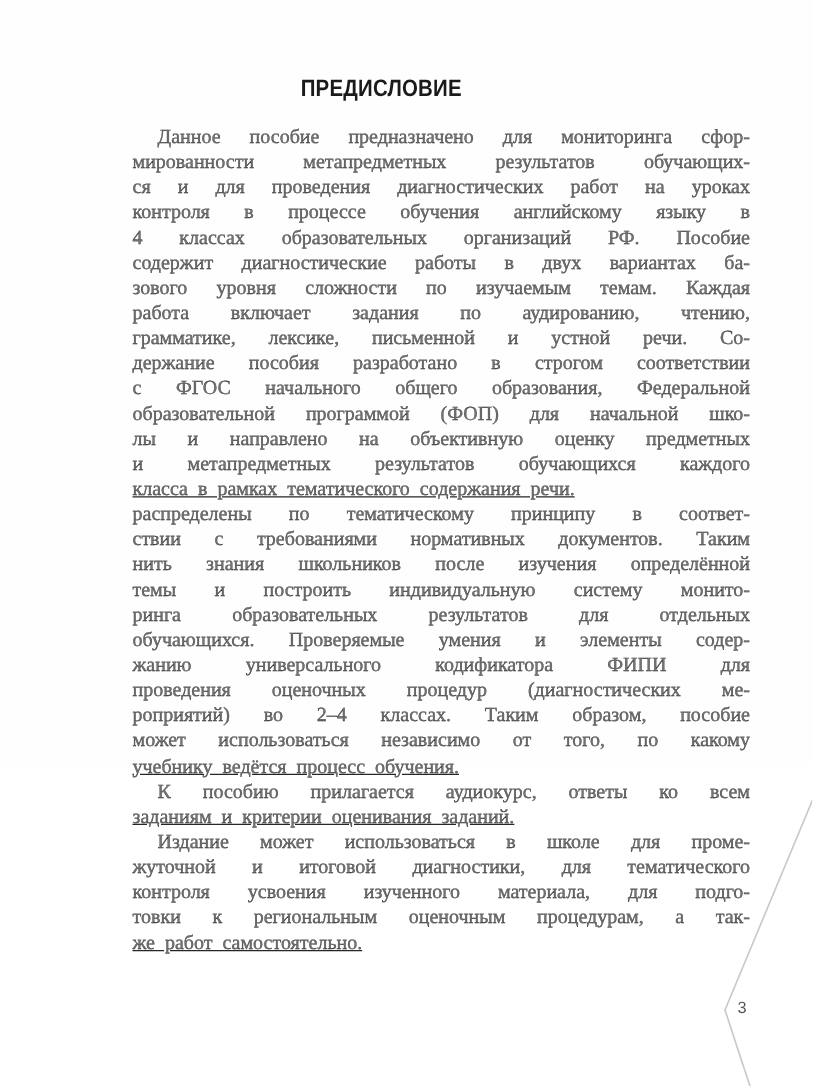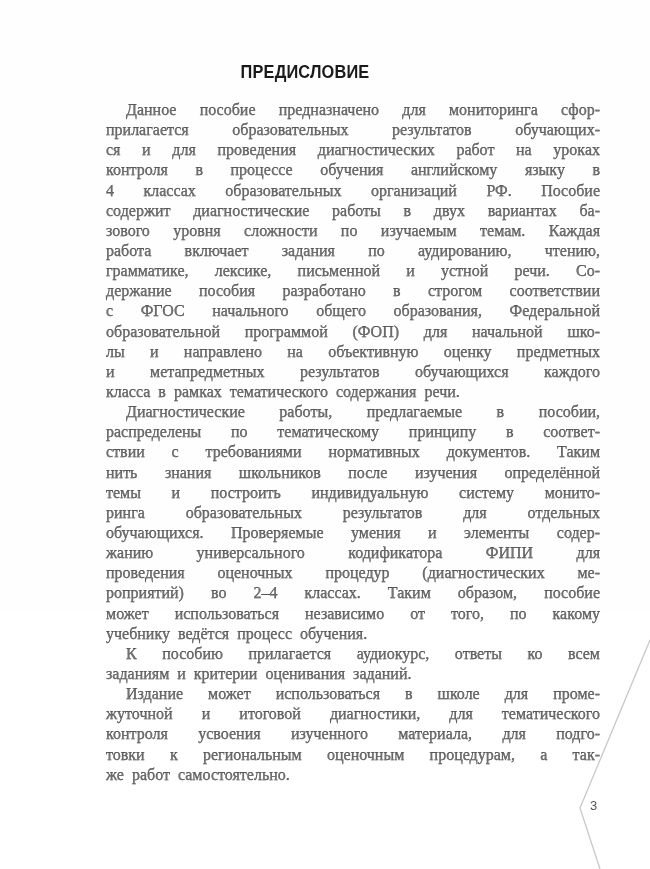--- a/index.html
+++ b/index.html
@@ -54,20 +54,21 @@
       word-spacing: 0;
       overflow: visible;
     }
     .line.indent {
       margin-left: 20px;
     }
     .line.last-spaced {
       text-align: right;
       text-align-last: left;
       word-spacing: 4px;
+      text-decoration: underline;
     }
     .deco {
       position: absolute;
       left: 0; top: 0;
       width: 650px; height: 869px;
       pointer-events: none;
     }
     .page-number {
       position: absolute;
       left: 590px;
@@ -81,38 +82,37 @@
 <body>
 
 <div class="page">
 
   <div class="title">ПРЕДИСЛОВИЕ</div>
 
   <div class="body-text">
 
     <div>
       <span class="line indent">Данное пособие предназначено для мониторинга сфор-</span>
-      <span class="line">прилагается образовательных результатов обучающих-</span>
+      <span class="line">мированности метапредметных результатов обучающих-</span>
       <span class="line">ся и для проведения диагностических работ на уроках</span>
       <span class="line">контроля в процессе обучения английскому языку в</span>
       <span class="line">4 классах образовательных организаций РФ. Пособие</span>
       <span class="line">содержит диагностические работы в двух вариантах ба-</span>
       <span class="line">зового уровня сложности по изучаемым темам. Каждая</span>
       <span class="line">работа включает задания по аудированию, чтению,</span>
       <span class="line">грамматике, лексике, письменной и устной речи. Со-</span>
       <span class="line">держание пособия разработано в строгом соответствии</span>
       <span class="line">с ФГОС начального общего образования, Федеральной</span>
       <span class="line">образовательной программой (ФОП) для начальной шко-</span>
       <span class="line">лы и направлено на объективную оценку предметных</span>
       <span class="line">и метапредметных результатов обучающихся каждого</span>
       <span class="line last-spaced">класса в рамках тематического содержания речи.</span>
     </div>
 
     <div>
-      <span class="line indent">Диагностические работы, предлагаемые в пособии,</span>
       <span class="line">распределены по тематическому принципу в соответ-</span>
       <span class="line">ствии с требованиями нормативных документов. Таким</span>
       <span class="line">нить знания школьников после изучения определённой</span>
       <span class="line">темы и построить индивидуальную систему монито-</span>
       <span class="line">ринга образовательных результатов для отдельных</span>
       <span class="line">обучающихся. Проверяемые умения и элементы содер-</span>
       <span class="line">жанию универсального кодификатора ФИПИ для</span>
       <span class="line">проведения оценочных процедур (диагностических ме-</span>
       <span class="line">роприятий) во 2–4 классах. Таким образом, пособие</span>
       <span class="line">может использоваться независимо от того, по какому</span>

